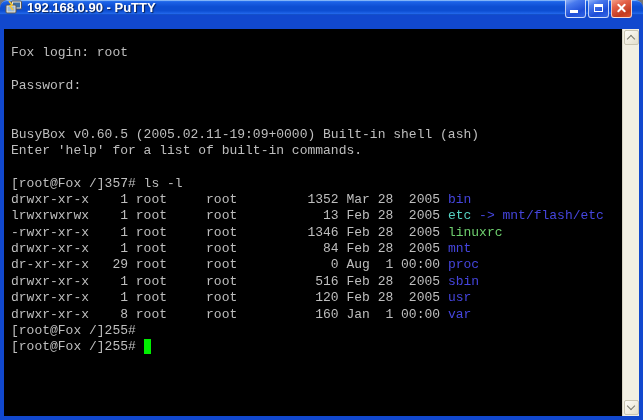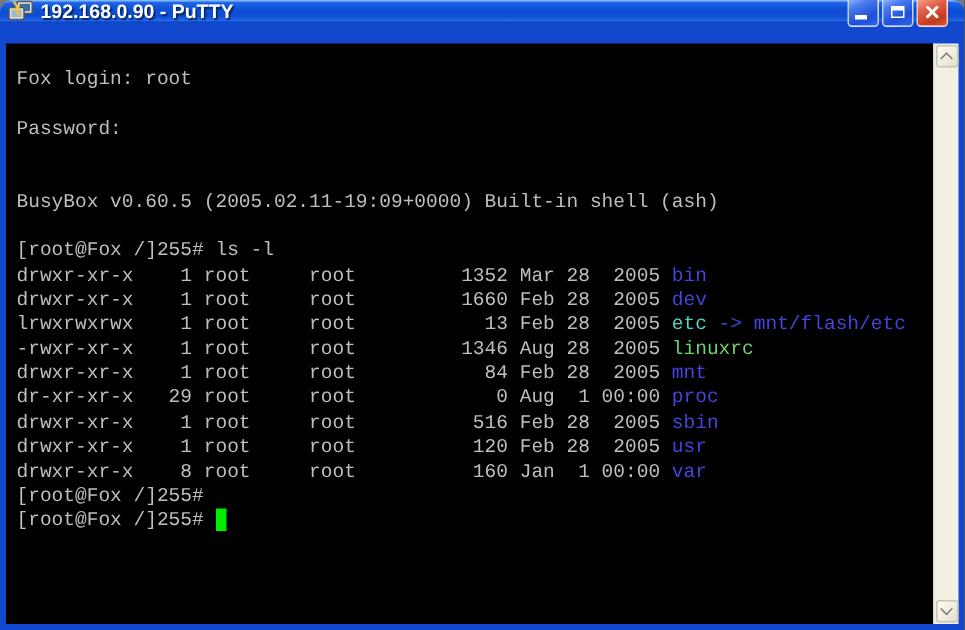--- a/index.html
+++ b/index.html
@@ -106,26 +106,26 @@
   </div>
 
   <div class="term-area">
     <div class="screen">
         <div class="t-line"><span class="c-fg">Fox login: root</span></div>
         <div class="t-line"></div>
         <div class="t-line"><span class="c-fg">Password:</span></div>
         <div class="t-line"></div>
         <div class="t-line"></div>
         <div class="t-line"><span class="c-fg">BusyBox v0.60.5 (2005.02.11-19:09+0000) Built-in shell (ash)</span></div>
+        <div class="t-line"><span class="c-fg">Enter 'help' for a list of built-in commands.</span></div>
         <div class="t-line"></div>
-        <div class="t-line"><span class="c-fg">[root@Fox /]255# ls -l</span></div>
+        <div class="t-line"><span class="c-fg">[root@Fox /]357# ls -l</span></div>
         <div class="t-line"><span class="c-fg">drwxr-xr-x    1 root     root         1352 Mar 28  2005 </span><span class="c-blue">bin</span></div>
-        <div class="t-line"><span class="c-fg">drwxr-xr-x    1 root     root         1660 Feb 28  2005 </span><span class="c-blue">dev</span></div>
         <div class="t-line"><span class="c-fg">lrwxrwxrwx    1 root     root           13 Feb 28  2005 </span><span class="c-cyan">etc</span><span class="c-blue"> -&gt; mnt/flash/etc</span></div>
-        <div class="t-line"><span class="c-fg">-rwxr-xr-x    1 root     root         1346 Aug 28  2005 </span><span class="c-green">linuxrc</span></div>
+        <div class="t-line"><span class="c-fg">-rwxr-xr-x    1 root     root         1346 Feb 28  2005 </span><span class="c-green">linuxrc</span></div>
         <div class="t-line"><span class="c-fg">drwxr-xr-x    1 root     root           84 Feb 28  2005 </span><span class="c-blue">mnt</span></div>
         <div class="t-line"><span class="c-fg">dr-xr-xr-x   29 root     root            0 Aug  1 00:00 </span><span class="c-blue">proc</span></div>
         <div class="t-line"><span class="c-fg">drwxr-xr-x    1 root     root          516 Feb 28  2005 </span><span class="c-blue">sbin</span></div>
         <div class="t-line"><span class="c-fg">drwxr-xr-x    1 root     root          120 Feb 28  2005 </span><span class="c-blue">usr</span></div>
         <div class="t-line"><span class="c-fg">drwxr-xr-x    8 root     root          160 Jan  1 00:00 </span><span class="c-blue">var</span></div>
         <div class="t-line"><span class="c-fg">[root@Fox /]255#</span></div>
         <div class="t-line"><span class="c-fg">[root@Fox /]255# </span><span class="c-cursor"> </span></div>
       </div>
     <div class="scrollbar">
       <div class="sb-btn">

